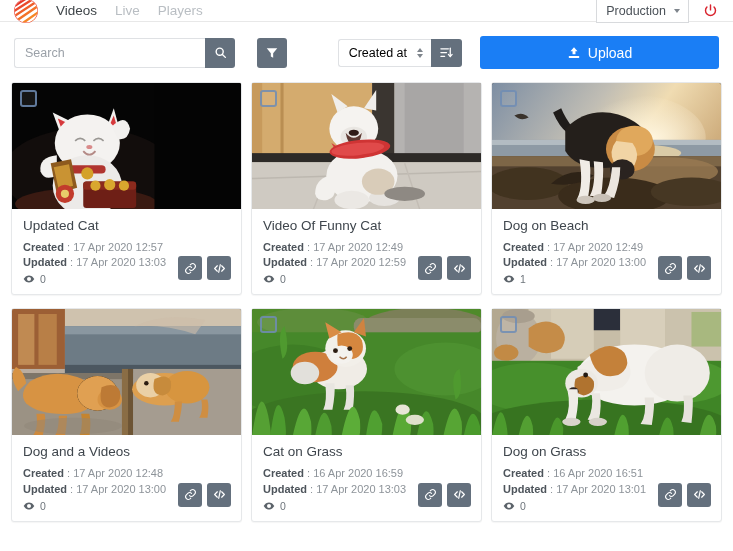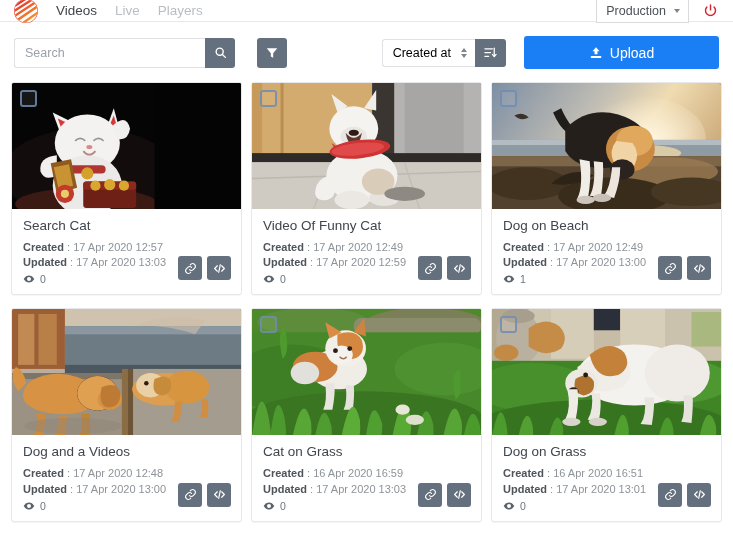--- a/index.html
+++ b/index.html
@@ -162,21 +162,21 @@
   .sort-dir-btn {
     width: 31px; height: 28px;
     background: #64707d;
     border-radius: 0 3px 3px 0;
     display: flex; align-items: center; justify-content: center;
     cursor: pointer;
   }
 
   .upload-btn {
     margin-left: 18px;
-    width: 195px;
+    width: 239px;
     height: 33px;
     background: #1a7ef5;
     border: none;
     border-radius: 3px;
     color: #fff;
     font-family: "Liberation Sans", sans-serif;
     font-size: 14px;
     display: flex;
     align-items: center;
     justify-content: center;
@@ -380,21 +380,21 @@
         <circle cx="82" cy="102" r="5" fill="#d9a72e"></circle>
         <circle cx="96" cy="101" r="5.5" fill="#d9a72e"></circle>
         <circle cx="110" cy="102" r="5" fill="#d9a72e"></circle>
         <circle cx="52" cy="110" r="9" fill="#c23b2c"></circle>
         <circle cx="52" cy="110" r="4" fill="#e8cd6a"></circle>
         <rect x="140" y="0" width="85" height="126" fill="#040404"></rect>
       </svg>
       <div class="thumb-check"></div>
     </div>
     <div class="card-body">
-      <div class="card-title">Search Cat</div>
+      <div class="card-title">Updated Cat</div>
       <div class="meta-row">
         <b>Created</b>
         <span>:</span>
         <span>17 Apr 2020 12:57</span>
       </div>
       <div class="meta-row">
         <b>Updated</b>
         <span>:</span>
         <span>17 Apr 2020 13:03</span>
       </div>

